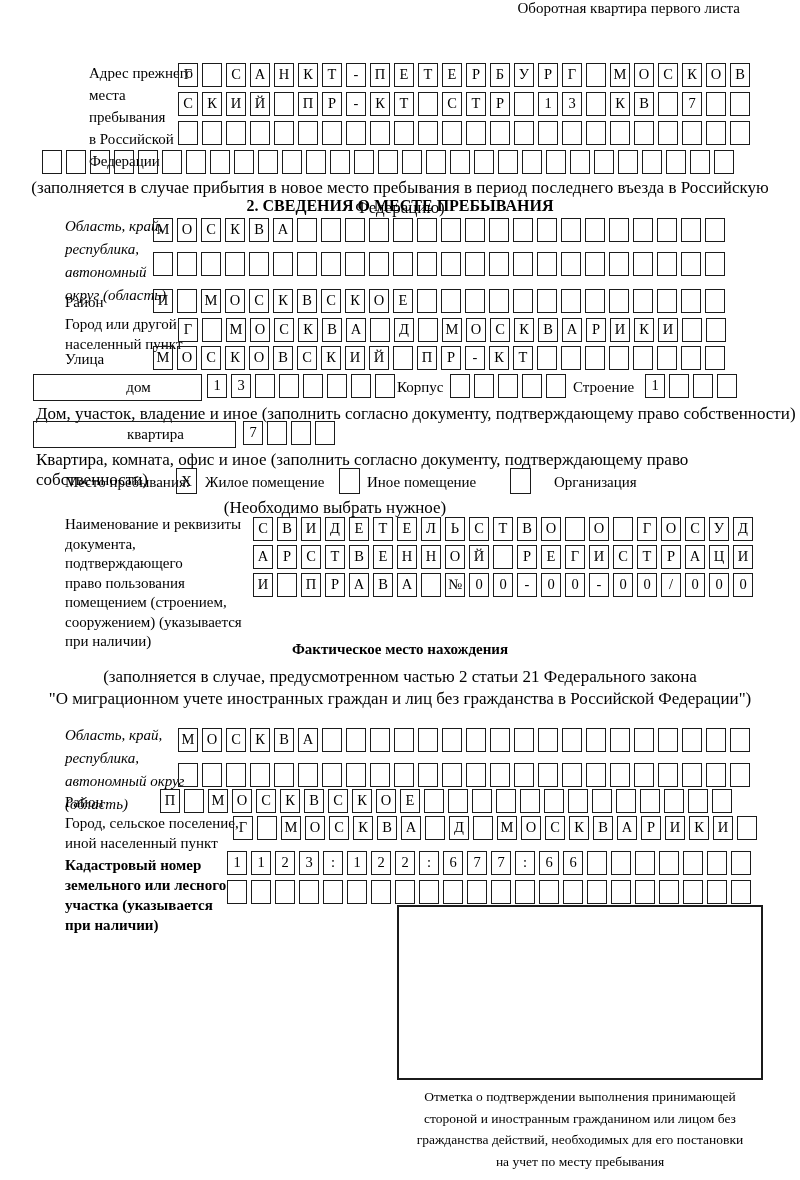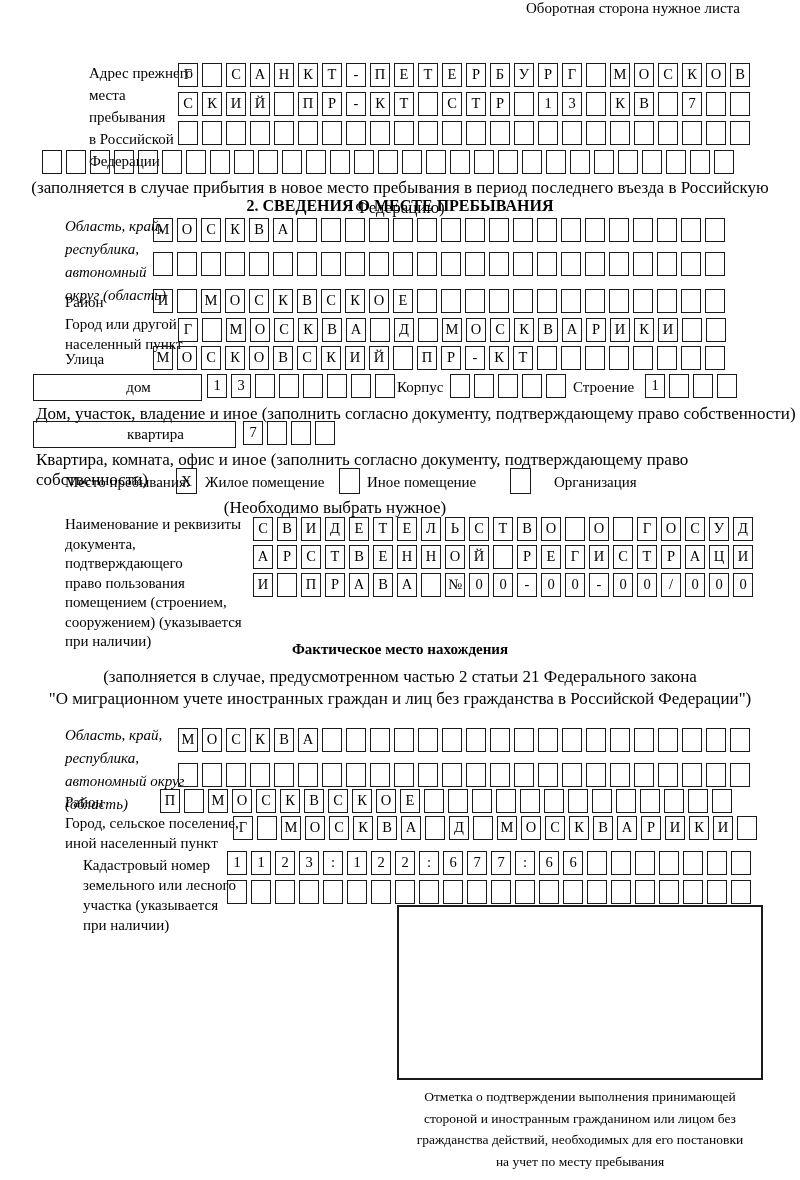--- a/index.html
+++ b/index.html
@@ -31,21 +31,21 @@
     display:flex;align-items:center;justify-content:center;font-size:15px;
   }
   .stampbox{box-sizing:border-box;border:2px solid #1b1b1b;background:#fff;}
   .hdr{font-size:15px;}
 </style>
 </head>
 <body>
 
 <div class="page">
 
-  <div class="abs hdr" style="left:0;top:24;width:740px;text-align:right;">Оборотная сторона нужное листа</div>
+  <div class="abs hdr" style="left:0;top:24;width:740px;text-align:right;">Оборотная квартира первого листа</div>
 
   <div class="abs lbl" style="left:65px;top:62px;width:112px;margin-left:24px;">Адрес прежнего
 места пребывания
 в Российской
 Федерации</div>
   <div class="abs gridrow" style="left:178px;top:63px;">
       <span class="cell">Г</span>
       <span class="cell"></span>
       <span class="cell">С</span>
       <span class="cell">А</span>
@@ -529,21 +529,21 @@
       <span class="cell">К</span>
       <span class="cell">В</span>
       <span class="cell">А</span>
       <span class="cell">Р</span>
       <span class="cell">И</span>
       <span class="cell">К</span>
       <span class="cell">И</span>
       <span class="cell"></span>
     </div>
 
-  <div class="abs lbl lh20" style="left:83px;top:855px;width:165px;">Кадастровый номер
+  <div class="abs lbl lh20" style="left:65px;top:855px;width:165px;font-weight:bold;">Кадастровый номер
 земельного или лесного
 участка (указывается
 при наличии)</div>
   <div class="abs gridrow" style="left:227px;top:851px;">
       <span class="cell">1</span>
       <span class="cell">1</span>
       <span class="cell">2</span>
       <span class="cell">3</span>
       <span class="cell">:</span>
       <span class="cell">1</span>

